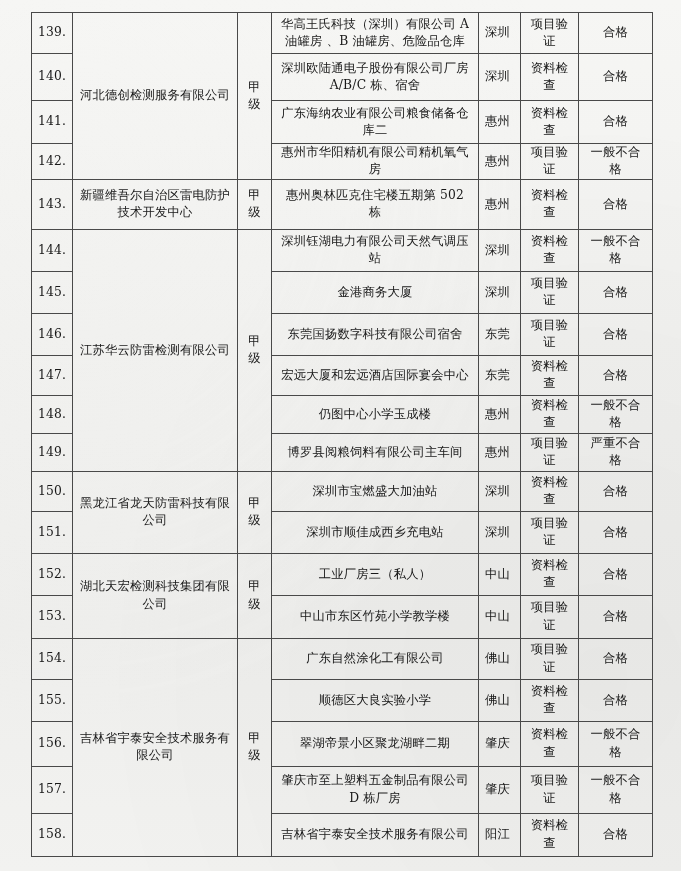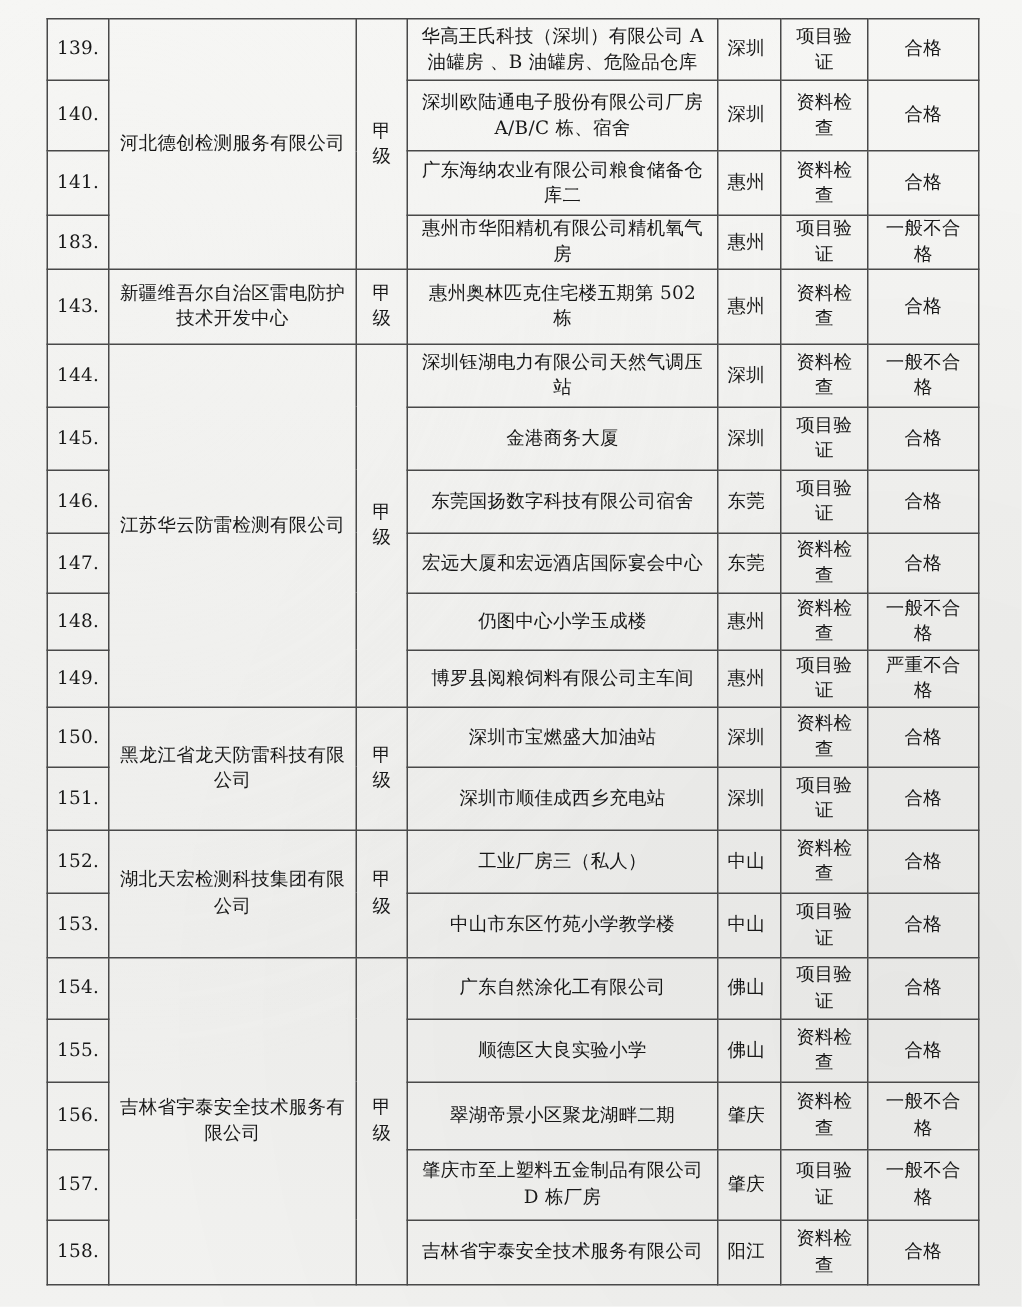--- a/index.html
+++ b/index.html
@@ -139,21 +139,21 @@
           <td class="result">合格</td>
         </tr>
         <tr style="height: 43px;">
           <td class="no">141.</td>
           <td class="project">广东海纳农业有限公司粮食储备仓库二</td>
           <td class="city">惠州</td>
           <td class="type">资料检查</td>
           <td class="result">合格</td>
         </tr>
         <tr style="height: 35px;">
-          <td class="no">183.</td>
+          <td class="no">142.</td>
           <td class="project">惠州市华阳精机有限公司精机氧气房</td>
           <td class="city">惠州</td>
           <td class="type">项目验证</td>
           <td class="result">一般不合格</td>
         </tr>
         <tr style="height: 50px;">
           <td class="no">143.</td>
           <td class="company" rowspan="1">新疆维吾尔自治区雷电防护技术开发中心</td>
           <td class="grade" rowspan="1">甲级</td>
           <td class="project">惠州奥林匹克住宅楼五期第 502 栋</td>

